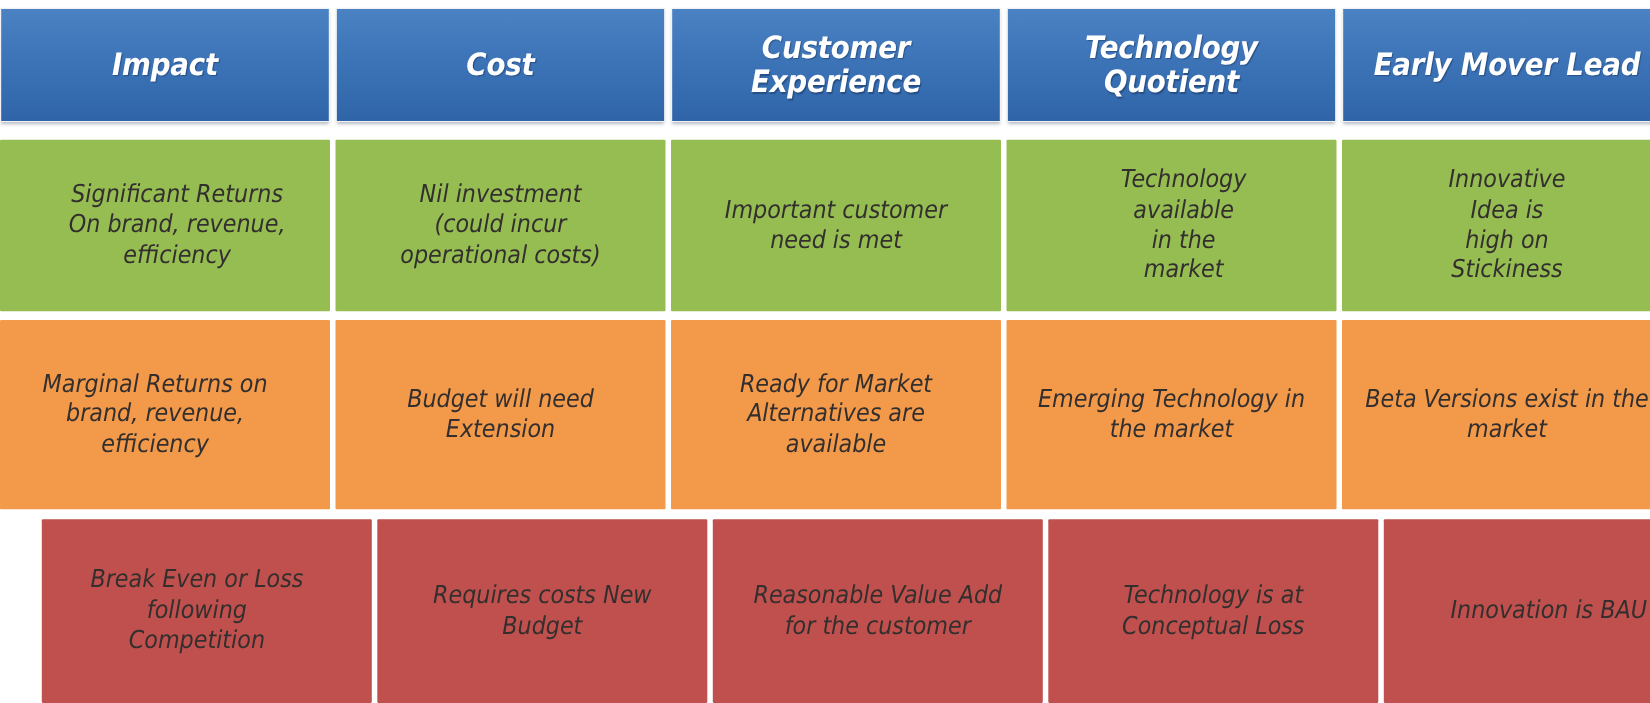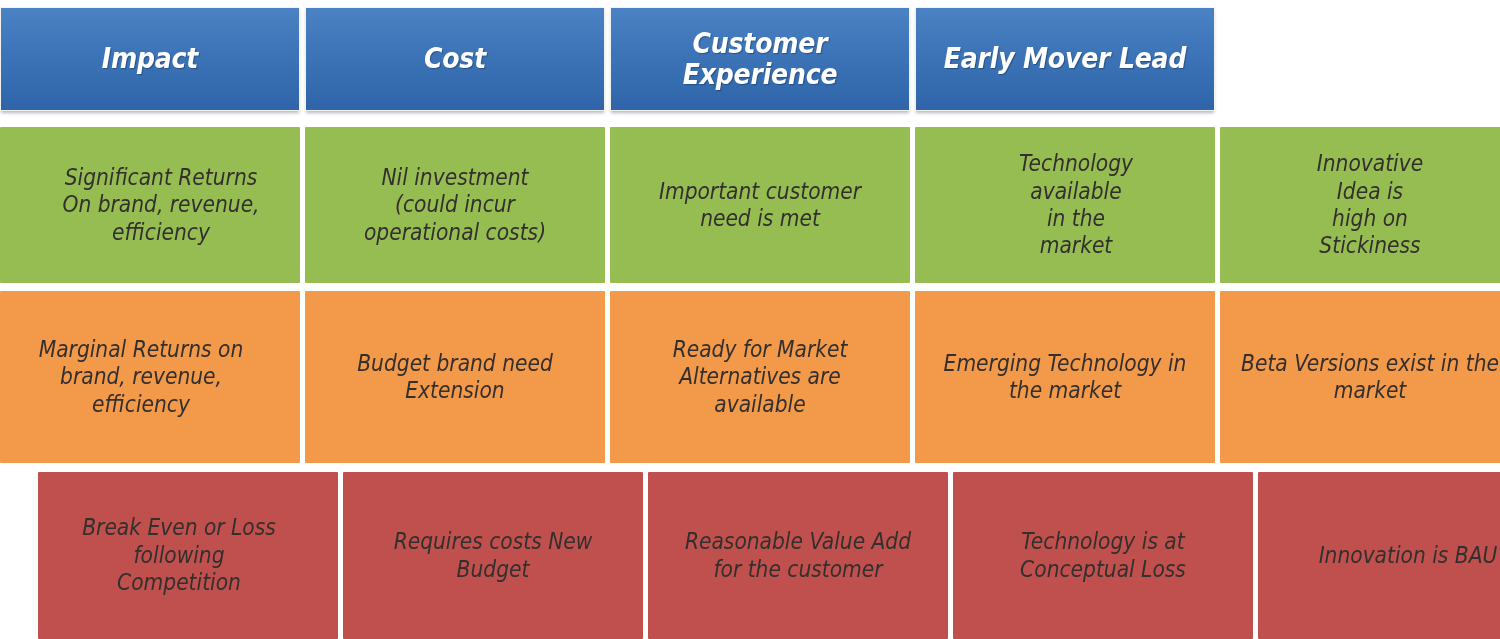--- a/index.html
+++ b/index.html
@@ -99,20 +99,24 @@
       <div class="header-label">Impact</div>
     </div>
     <div class="cell header-cell">
       <div class="header-label">Cost</div>
     </div>
     <div class="cell header-cell">
       <div class="header-label">Customer
 Experience</div>
     </div>
     <div class="cell header-cell">
+      <div class="header-label">Technology
+Quotient</div>
+    </div>
+    <div class="cell header-cell">
       <div class="header-label">Early Mover
 Lead</div>
     </div>
   </div>
 
   <div class="row row-green">
     <div class="cell body-cell green-cell">
       <div class="cell-text align-center nudge-right">Significant Returns
 On brand, revenue,
 efficiency</div>
@@ -140,21 +144,21 @@
     </div>
   </div>
 
   <div class="row row-orange">
     <div class="cell body-cell orange-cell">
       <div class="cell-text align-center nudge-left">Marginal Returns on
 brand, revenue,
 efficiency</div>
     </div>
     <div class="cell body-cell orange-cell">
-      <div class="cell-text align-center">Budget brand need
+      <div class="cell-text align-center">Budget will need
 Extension</div>
     </div>
     <div class="cell body-cell orange-cell">
       <div class="cell-text align-center">Ready for Market
 Alternatives are
 available</div>
     </div>
     <div class="cell body-cell orange-cell">
       <div class="cell-text align-left">Emerging Technology in
 the market</div>

